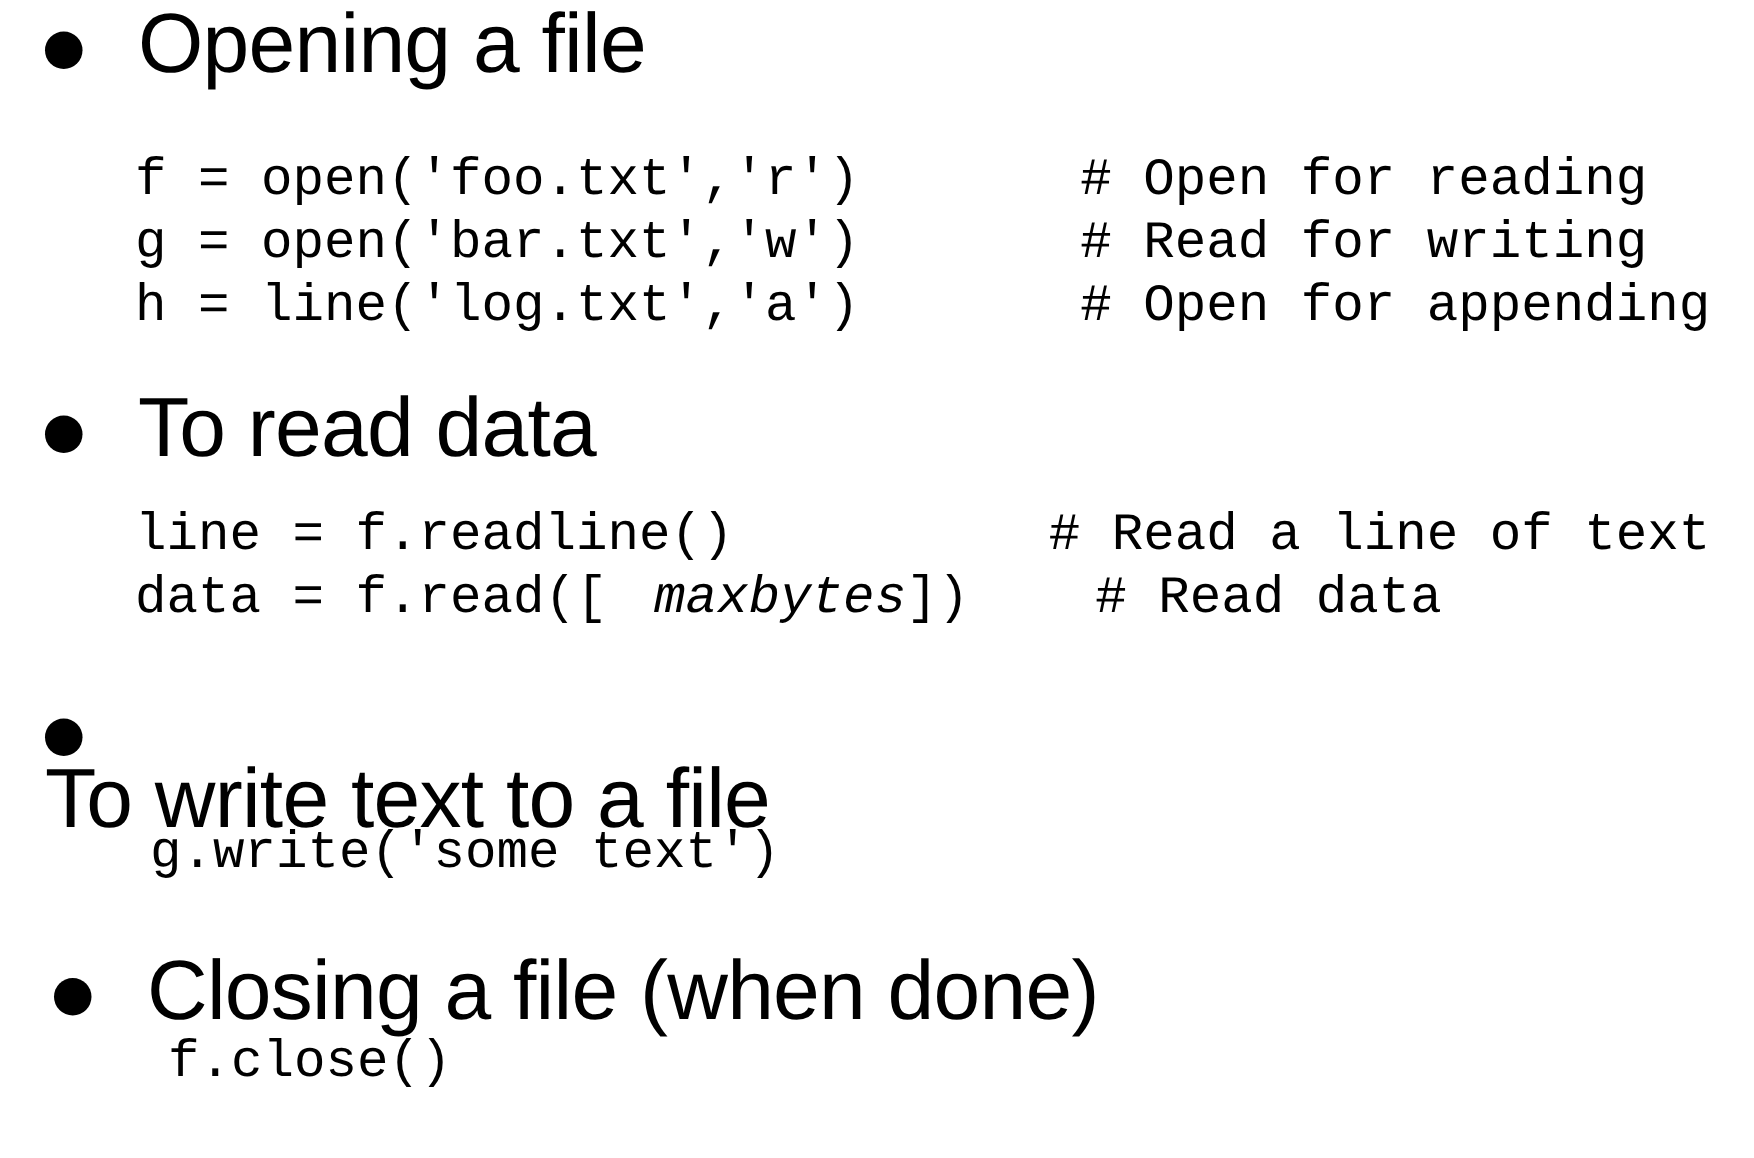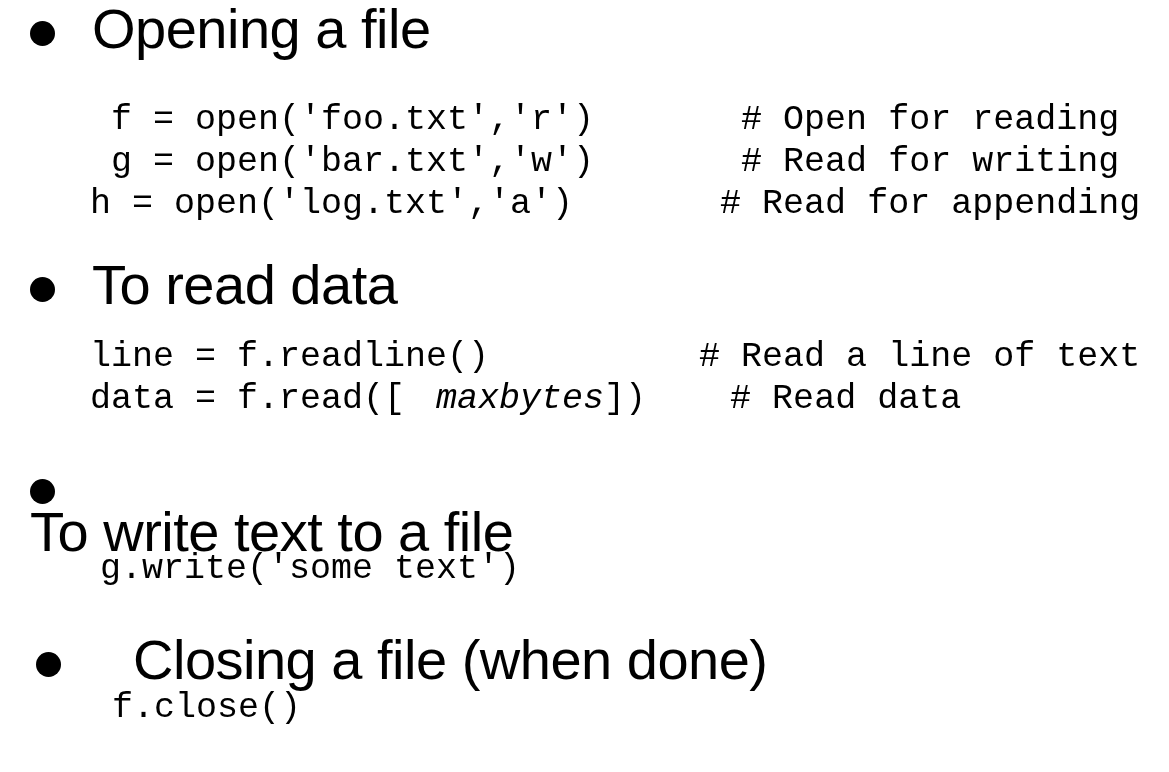--- a/index.html
+++ b/index.html
@@ -52,33 +52,33 @@
 </style>
 </head>
 <body>
 
 <div class="slide">
 
   <div class="bullet-row" style="left:30px; top:1px;">
     <span class="dot"></span>
     <span class="heading">Opening a file</span>
   </div>
-  <pre class="code" style="left:90px; top:99px;text-align:center;"><div class="line"><span>f = open('foo.txt','r')       # Open for reading</span></div><div class="line"><span>g = open('bar.txt','w')       # Read for writing</span></div><div class="line"><span>h = open('log.txt','a')       # Read for appending</span></div></pre>
+  <pre class="code" style="left:90px; top:99px;"><div class="line"><span>f = open('foo.txt','r')       # Open for reading</span></div><div class="line"><span>g = open('bar.txt','w')       # Read for writing</span></div><div class="line"><span>h = line('log.txt','a')       # Open for appending</span></div></pre>
 
   <div class="bullet-row" style="left:30px; top:257px;">
     <span class="dot"></span>
     <span class="heading">To read data</span>
   </div>
   <pre class="code" style="left:90px; top:336px;"><div class="line"><span>line = f.readline()          # Read a line of text</span></div><div class="line"><span>data = f.read([</span><span class="italic">maxbytes</span><span>])    # Read data</span></div></pre>
 
   <div class="bullet-row" style="left:30px; top:459px;flex-direction:column;">
     <span class="dot"></span>
     <span class="heading">To write text to a file</span>
   </div>
   <pre class="code" style="left:100px; top:548px;"><div class="line"><span>g.write('some text')</span></div></pre>
 
-  <div class="bullet-row" style="left:36px; top:632px;gap:35px;">
+  <div class="bullet-row" style="left:36px; top:632px;">
     <span class="dot"></span>
     <span class="heading">Closing a file (when done)</span>
   </div>
   <pre class="code" style="left:112px; top:687px;"><div class="line"><span>f.close()</span></div></pre>
 
 </div>
 
 </body></html>

